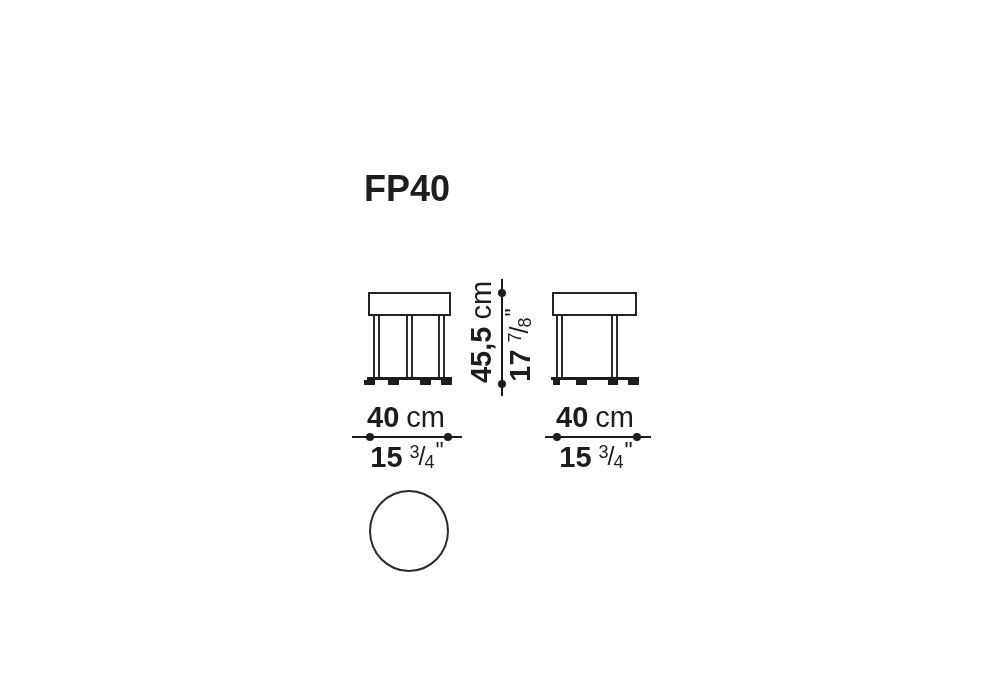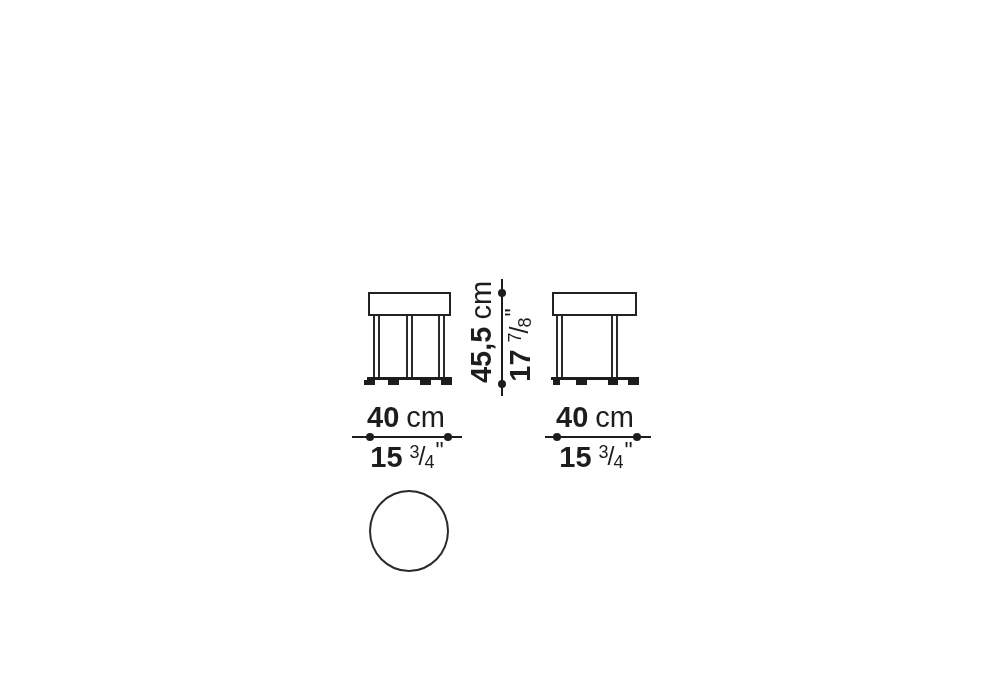--- a/index.html
+++ b/index.html
@@ -88,20 +88,21 @@
     border: 2px solid #2a2a2a;
     border-radius: 50%;
     background: #ffffff;
   }
 </style>
 </head>
 <body>
 
 <div class="page">
 
+  <div class="title">FP40</div>
 
   <div>
     <div class="seat" style="left:368px; top:292px; width:83px; height:24px;"></div>
     <div class="leg" style="left:373px; top:316px; height:61px;"></div>
     <div class="leg" style="left:378px; top:316px; height:61px;"></div>
     <div class="leg" style="left:406px; top:316px; height:61px;"></div>
     <div class="leg" style="left:411px; top:316px; height:61px;"></div>
     <div class="leg" style="left:438px; top:316px; height:61px;"></div>
     <div class="leg" style="left:443px; top:316px; height:61px;"></div>
     <div class="baseline" style="left:367px; top:377px; width:85px;"></div>

